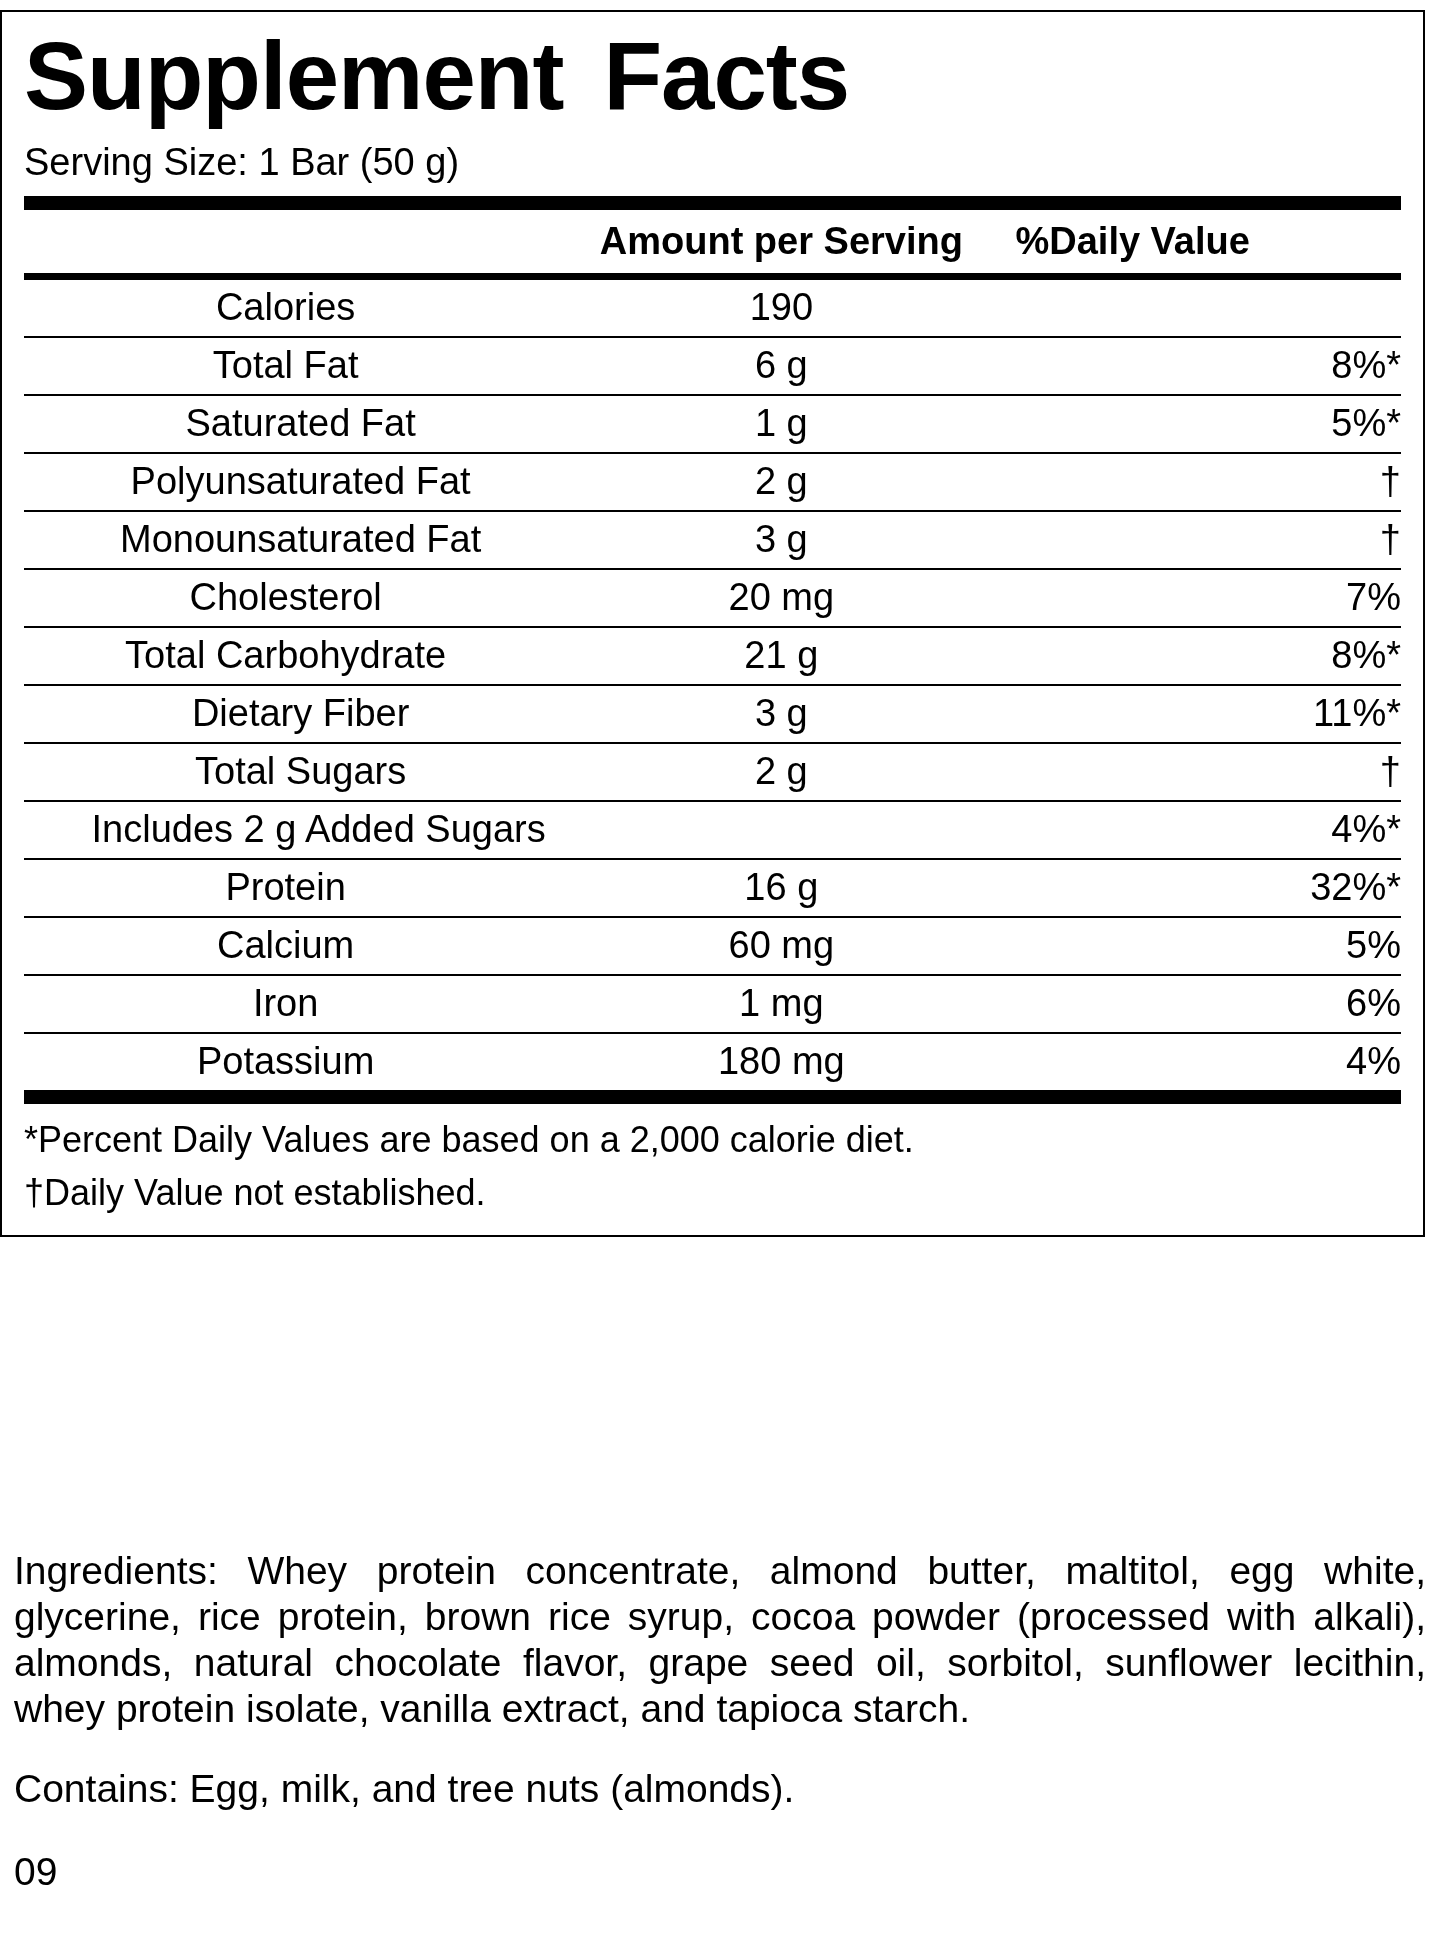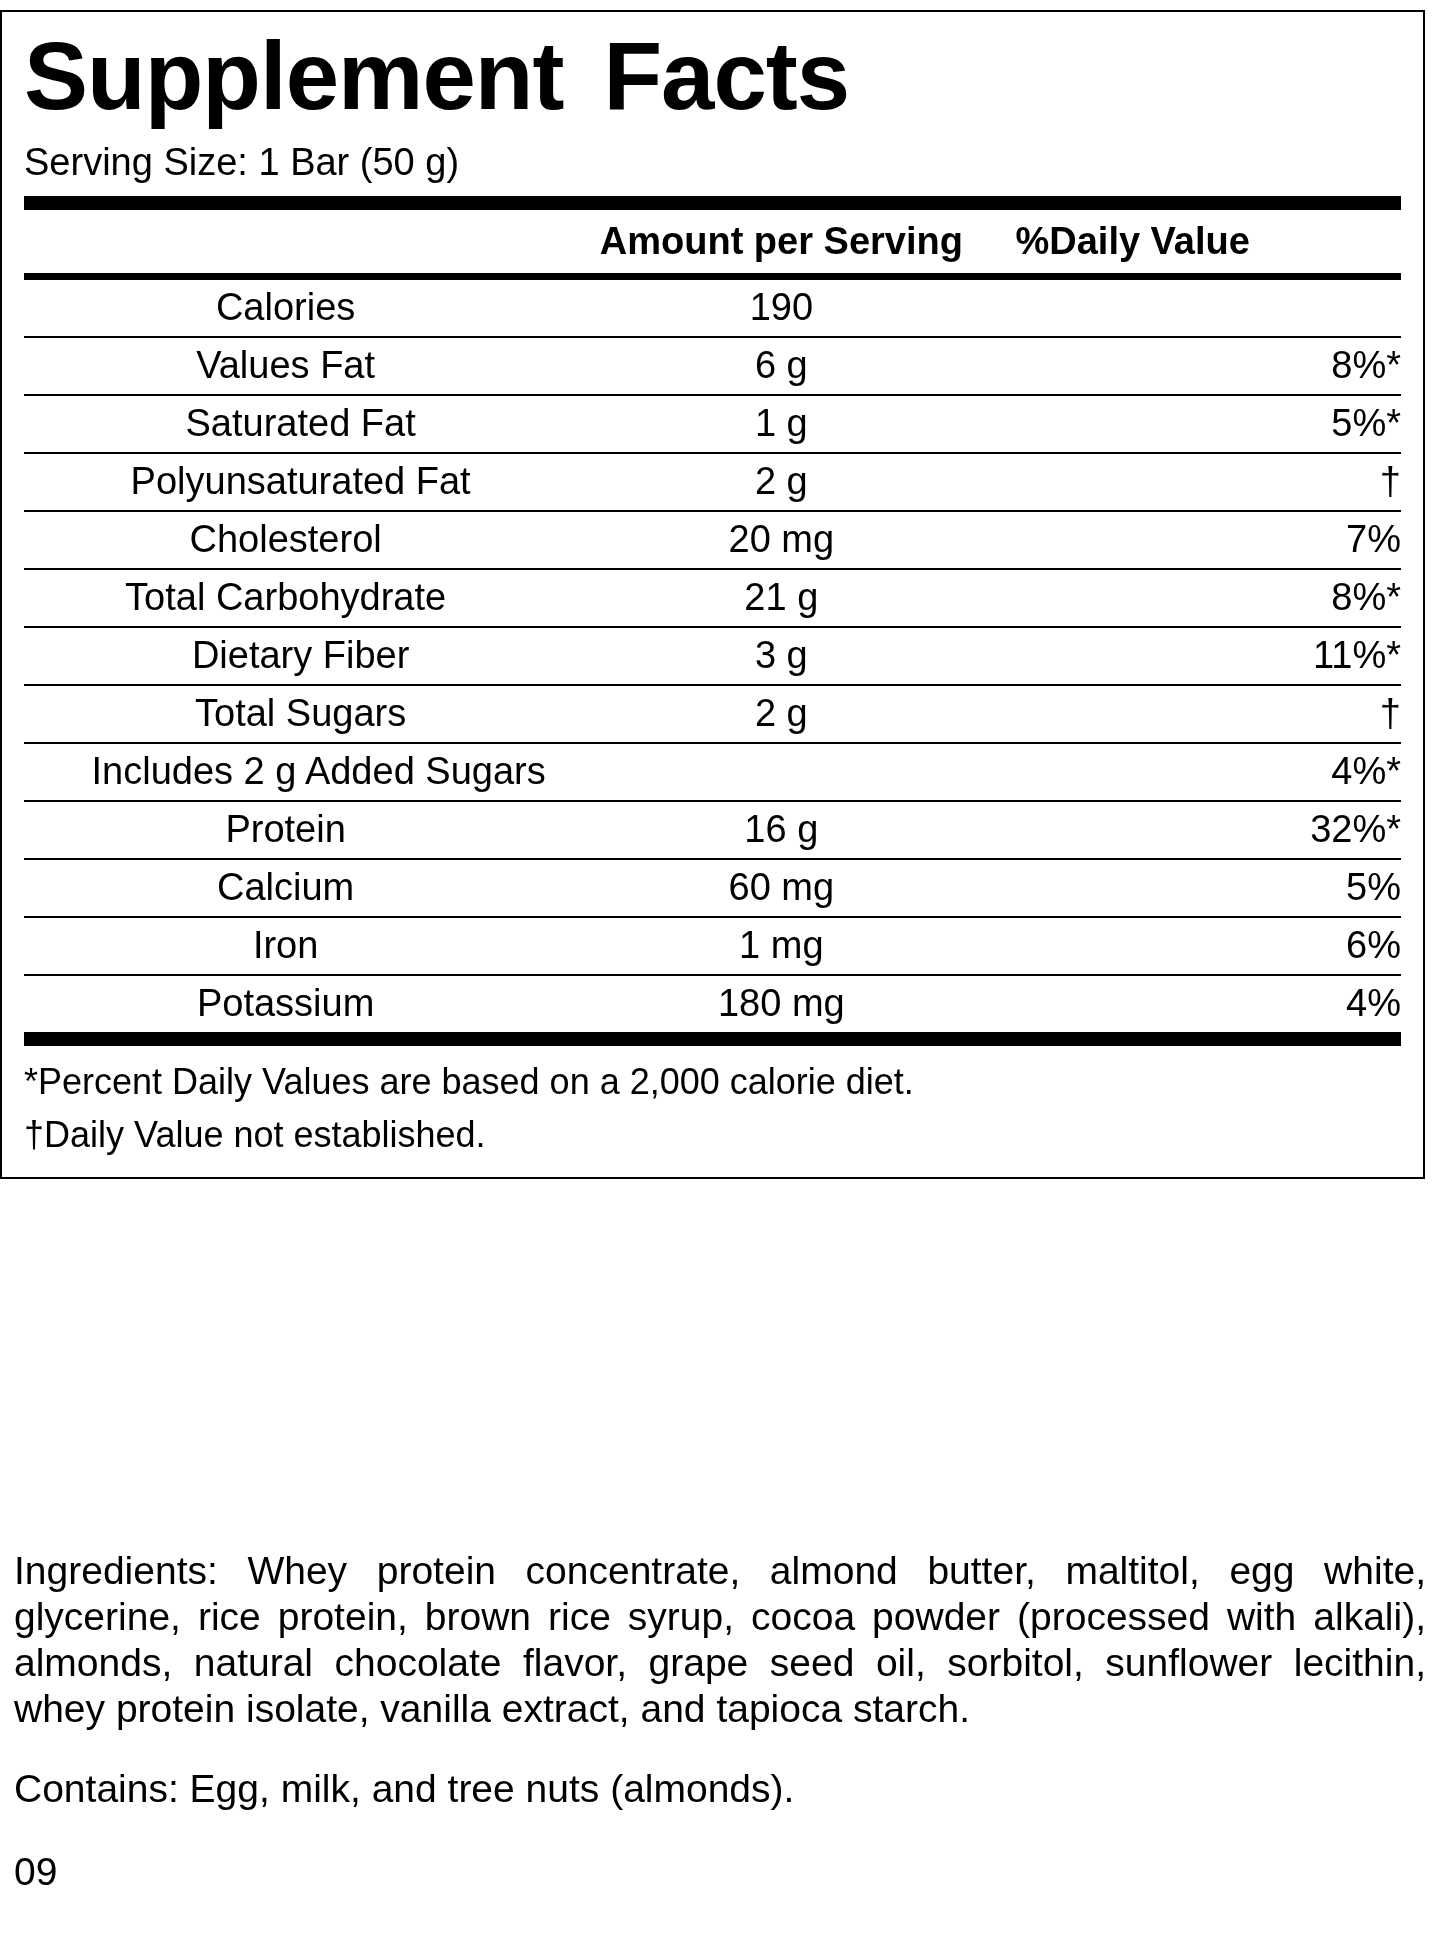--- a/index.html
+++ b/index.html
@@ -139,32 +139,37 @@
     <div class="rule-med"></div>
 
     <table class="facts">
       <tbody>
         <tr>
           <td class="nutrient">Calories</td>
           <td class="amount">190</td>
           <td class="dv"></td>
         </tr>
         <tr>
-          <td class="nutrient">Values Fat</td>
+          <td class="nutrient">Total Fat</td>
           <td class="amount">6 g</td>
           <td class="dv">8%*</td>
         </tr>
         <tr>
           <td class="nutrient indent1">Saturated Fat</td>
           <td class="amount">1 g</td>
           <td class="dv">5%*</td>
         </tr>
         <tr>
           <td class="nutrient indent1">Polyunsaturated Fat</td>
           <td class="amount">2 g</td>
+          <td class="dv">†</td>
+        </tr>
+        <tr>
+          <td class="nutrient indent1">Monounsaturated Fat</td>
+          <td class="amount">3 g</td>
           <td class="dv">†</td>
         </tr>
         <tr>
           <td class="nutrient">Cholesterol</td>
           <td class="amount">20 mg</td>
           <td class="dv">7%</td>
         </tr>
         <tr>
           <td class="nutrient">Total Carbohydrate</td>
           <td class="amount">21 g</td>

